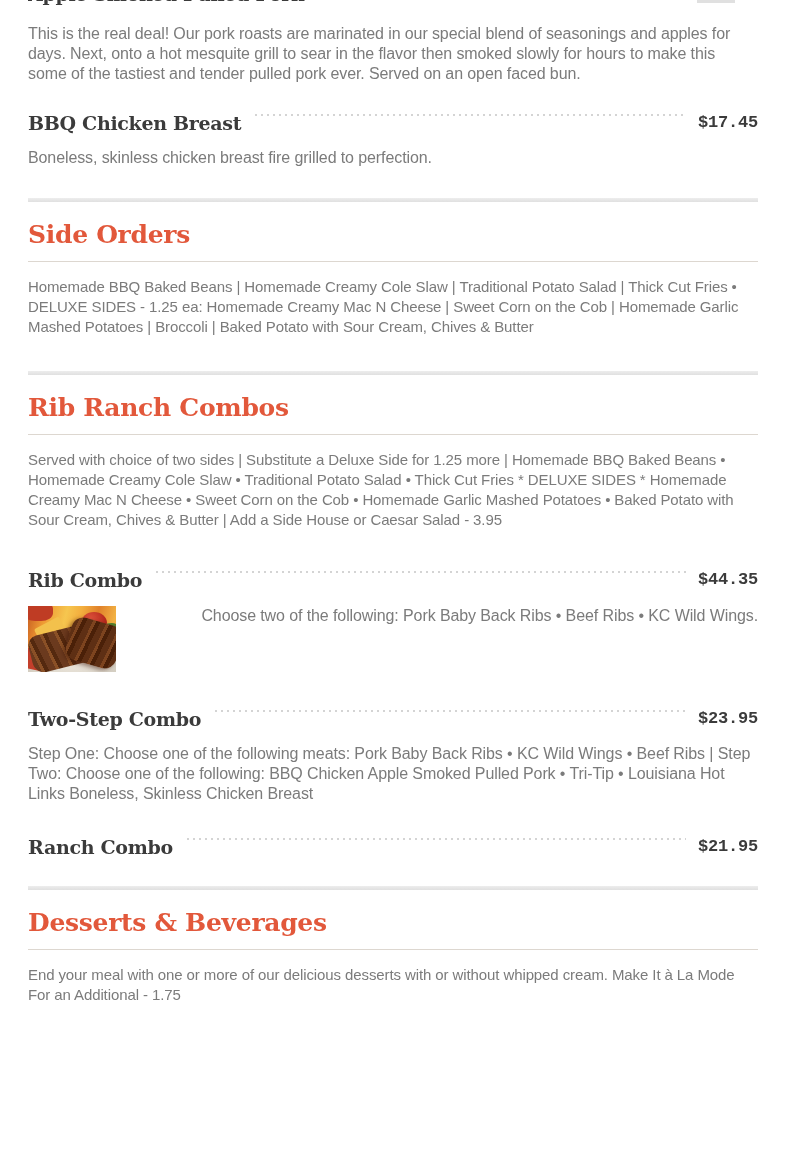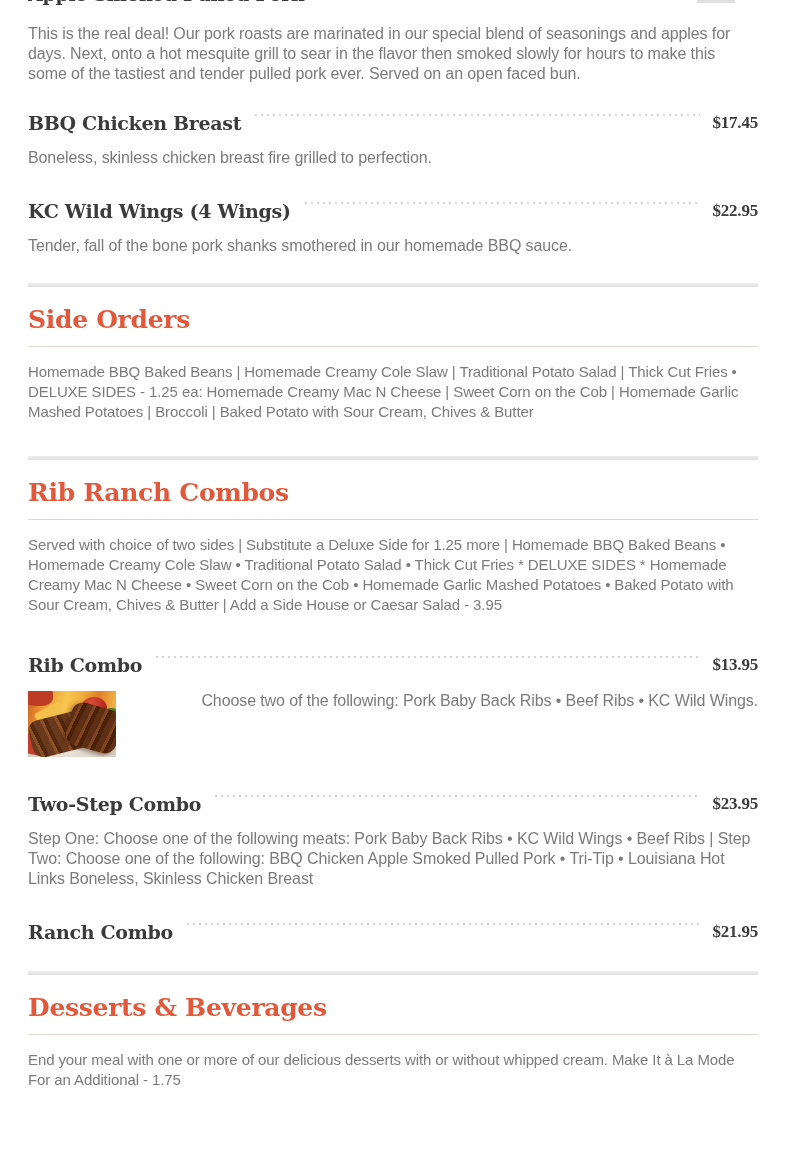--- a/index.html
+++ b/index.html
@@ -16,21 +16,21 @@
   .item-name{
     margin:0;font-family:"DejaVu Serif","Liberation Serif",serif;
     font-weight:700;font-size:19px;color:#3b3b3b;letter-spacing:-0.3px;
     white-space:nowrap;
   }
   .leader{
     flex:1;height:2px;margin:4px 12px 0 14px;
     background:repeating-linear-gradient(to right,#d4d4d4 0 2px,transparent 2px 6px);
   }
   .item-price{
-    font-family:Liberation Serif, serif;font-weight:700;
+    font-family:Liberation Mono, monospace;font-weight:700;
     font-size:17px;color:#3b3b3b;white-space:nowrap;letter-spacing:-0.2px;
   }
   .item-desc{
     margin:12px 0 0 0;color:#7b7b7b;font-size:16px;line-height:20px;
     letter-spacing:-0.1px;
   }
 
   
   .cut-wrap{height:7px;overflow:hidden;}
   .cut-wrap .item-head{margin-top:-19px;}
@@ -110,28 +110,20 @@
 
     <article class="item item-b">
       <div class="item-head">
         <h3 class="item-name">BBQ Chicken Breast</h3>
         <span class="leader"></span>
         <span class="item-price">$17.45</span>
       </div>
       <p class="item-desc">Boneless, skinless chicken breast fire grilled to perfection.</p>
     </article>
 
-    <article class="item">
-      <div class="item-head">
-        <h3 class="item-name">KC Wild Wings (4 Wings)</h3>
-        <span class="leader"></span>
-        <span class="item-price">$22.95</span>
-      </div>
-      <p class="item-desc">Tender, fall of the bone pork shanks smothered in our homemade BBQ sauce.</p>
-    </article>
 
   </section>
 
   <div class="divider div-a"></div>
 
   <section>
     <h2 class="sec-head">Side Orders</h2>
     <hr class="rule">
     <p class="intro">Homemade BBQ Baked Beans | Homemade Creamy Cole Slaw | Traditional Potato Salad | Thick Cut Fries • DELUXE SIDES - 1.25 ea: Homemade Creamy Mac N Cheese | Sweet Corn on the Cob | Homemade Garlic Mashed Potatoes | Broccoli | Baked Potato with Sour Cream, Chives &amp; Butter</p>
   </section>
@@ -140,21 +132,21 @@
 
   <section>
     <h2 class="sec-head">Rib Ranch Combos</h2>
     <hr class="rule">
     <p class="intro">Served with choice of two sides | Substitute a Deluxe Side for 1.25 more | Homemade BBQ Baked Beans • Homemade Creamy Cole Slaw • Traditional Potato Salad • Thick Cut Fries * DELUXE SIDES * Homemade Creamy Mac N Cheese • Sweet Corn on the Cob • Homemade Garlic Mashed Potatoes • Baked Potato with Sour Cream, Chives &amp; Butter | Add a Side House or Caesar Salad - 3.95</p>
 
     <article class="item first-item">
       <div class="item-head">
         <h3 class="item-name">Rib Combo</h3>
         <span class="leader"></span>
-        <span class="item-price">$13.95</span>
+        <span class="item-price">$44.35</span>
       </div>
       <div class="combo-row">
         <div class="thumb">
           <i class="t-redtl"></i>
           <i class="t-fries"></i>
           <i class="t-apple"></i>
           <i class="t-leaf"></i>
           <i class="t-leaf2"></i>
           <i class="t-plate"></i>
           <i class="t-napkin"></i>

